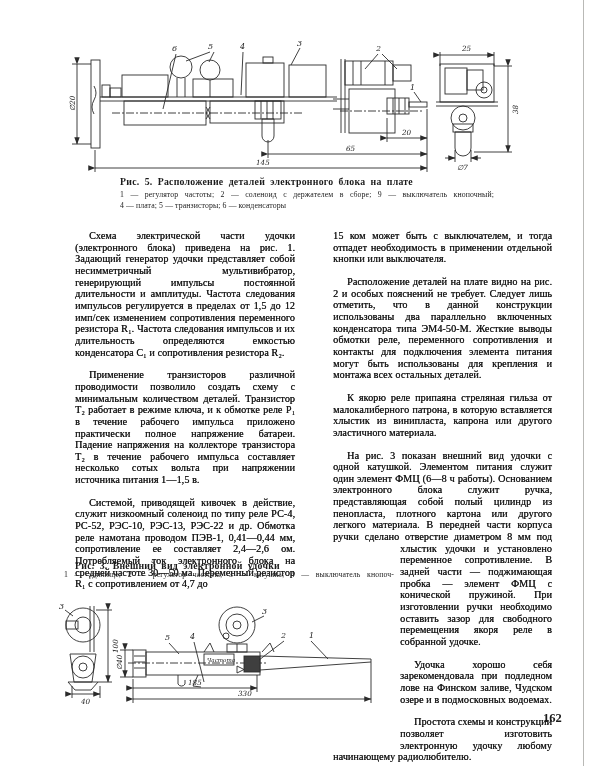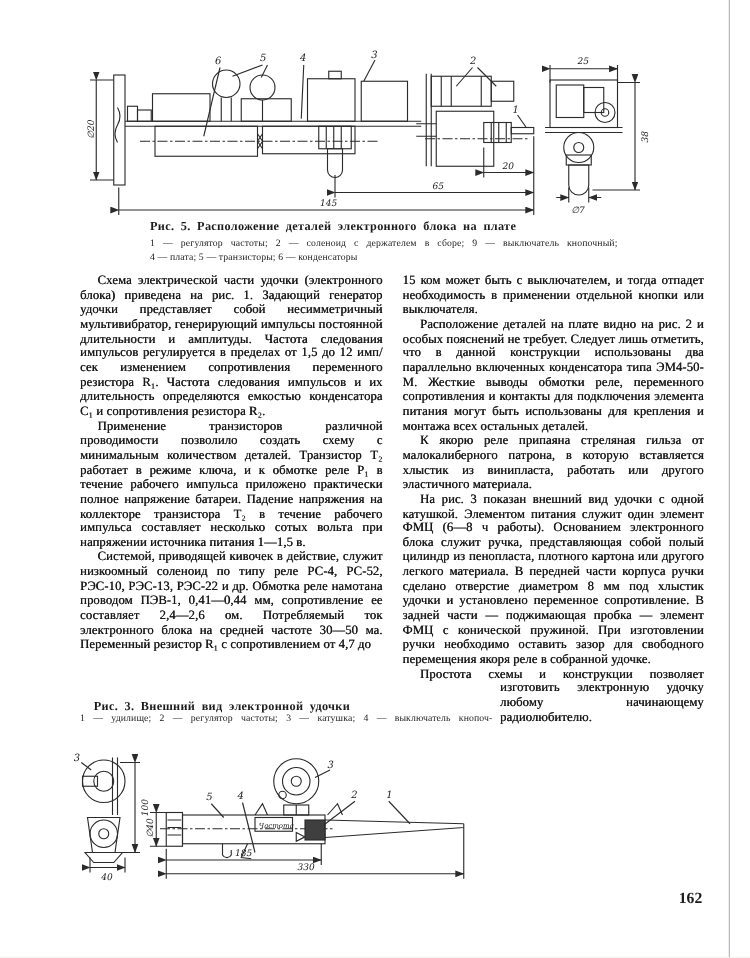--- a/index.html
+++ b/index.html
@@ -10,21 +10,21 @@
     color:#1a1a1a;
   }
   .scan-edge{position:absolute;left:583px;top:0;width:1px;height:766px;background:#b9b9b6;}
   .body-text{
     position:absolute;
     font-size:10.2px;line-height:11.65px;
     text-align:justify;
     text-shadow:0.25px 0 0 #1a1a1a;
     letter-spacing:0.05px;
   }
-  .body-text p{margin:0;}
+  .body-text p{margin:11px;}
   .body-text p.indent{text-indent:14px;}
   .col-left{left:64px;top:219px;width:242px;}
   .col-right{left:322px;top:219px;width:241px;}
   .push{float:left;width:0;height:329px;}
   .wrap-indent{float:left;clear:left;width:78px;height:200px;}
   .fig-caption-title{
     position:absolute;
     font-size:9.8px;font-weight:700;letter-spacing:0.25px;word-spacing:2.5px;
     color:#1c1c1c;
   }
@@ -179,22 +179,23 @@
     <p class="indent">Схема электрической части удочки (электронного блока) приведена на рис. 1. Задающий генератор удочки представляет собой несимметричный мультивибратор, генерирующий импульсы постоянной длительности и амплитуды. Частота следования импульсов регулируется в пределах от 1,5 до 12 имп/сек изменением сопротивления переменного резистора R₁. Частота следования импульсов и их длительность определяются емкостью конденсатора C₁ и сопротивления резистора R₂.</p>
     <p class="indent">Применение транзисторов различной проводимости позволило создать схему с минимальным количеством деталей. Транзистор T₂ работает в режиме ключа, и к обмотке реле P₁ в течение рабочего импульса приложено практически полное напряжение батареи. Падение напряжения на коллекторе транзистора T₂ в течение рабочего импульса составляет несколько сотых вольта при напряжении источника питания 1—1,5 в.</p>
     <p class="indent">Системой, приводящей кивочек в действие, служит низкоомный соленоид по типу реле РС-4, РС-52, РЭС-10, РЭС-13, РЭС-22 и др. Обмотка реле намотана проводом ПЭВ-1, 0,41—0,44 мм, сопротивление ее составляет 2,4—2,6 ом. Потребляемый ток электронного блока на средней частоте 30—50 ма. Переменный резистор R₁ с сопротивлением от 4,7 до</p>
   </div>
 
   <div class="body-text col-right">
     <div class="push"></div>
     <div class="wrap-indent"></div>
     <p>15 ком может быть с выключателем, и тогда отпадет необходимость в применении отдельной кнопки или выключателя.</p>
     <p class="indent">Расположение деталей на плате видно на рис. 2 и особых пояснений не требует. Следует лишь отметить, что в данной конструкции использованы два параллельно включенных конденсатора типа ЭМ4-50-М. Жесткие выводы обмотки реле, переменного сопротивления и контакты для подключения элемента питания могут быть использованы для крепления и монтажа всех остальных деталей.</p>
-    <p class="indent">К якорю реле припаяна стреляная гильза от малокалиберного патрона, в которую вставляется хлыстик из винипласта, работать или другого эластичного материала.</p>
+    <p class="indent">К якорю реле припаяна стреляная гильза от малокалиберного патрона, в которую вставляется хлыстик из винипласта, капрона или другого эластичного материала.</p>
     <p class="indent">На рис. 3 показан внешний вид удочки с одной катушкой. Элементом питания служит один элемент ФМЦ (6—8 ч работы). Основанием электронного блока служит ручка, представляющая собой полый цилиндр из пенопласта, плотного картона или другого легкого материала. В передней части корпуса ручки сделано отверстие диаметром 8 мм под хлыстик удочки и установлено переменное сопротивление. В задней части — поджимающая пробка — элемент ФМЦ с конической пружиной. При изготовлении ручки необходимо оставить зазор для свободного перемещения якоря реле в собранной удочке.</p>
+    <p class="indent">Удочка хорошо себя зарекомендовала при подледном лове на Финском заливе, Чудском озере и в подмосковных водоемах.</p>
     <p class="indent">Простота схемы и конструкции позволяет изготовить электронную удочку любому начинающему радиолюбителю.</p>
   </div>
 
   <div class="fig-caption-title" style="left:75px;top:560px;width:280px;">Рис. 3. Внешний вид электронной удочки</div>
   <div class="fig-legend" style="left:64px;top:570px;width:330px;">
     <div class="just">1 — удилище; 2 — регулятор частоты; 3 — катушка; 4 — выключатель кнопоч-</div>
   </div>
 
   <svg class="drawing" style="left:28px;top:598px;" width="368" height="152" viewBox="0 0 368 152">
     <defs>

